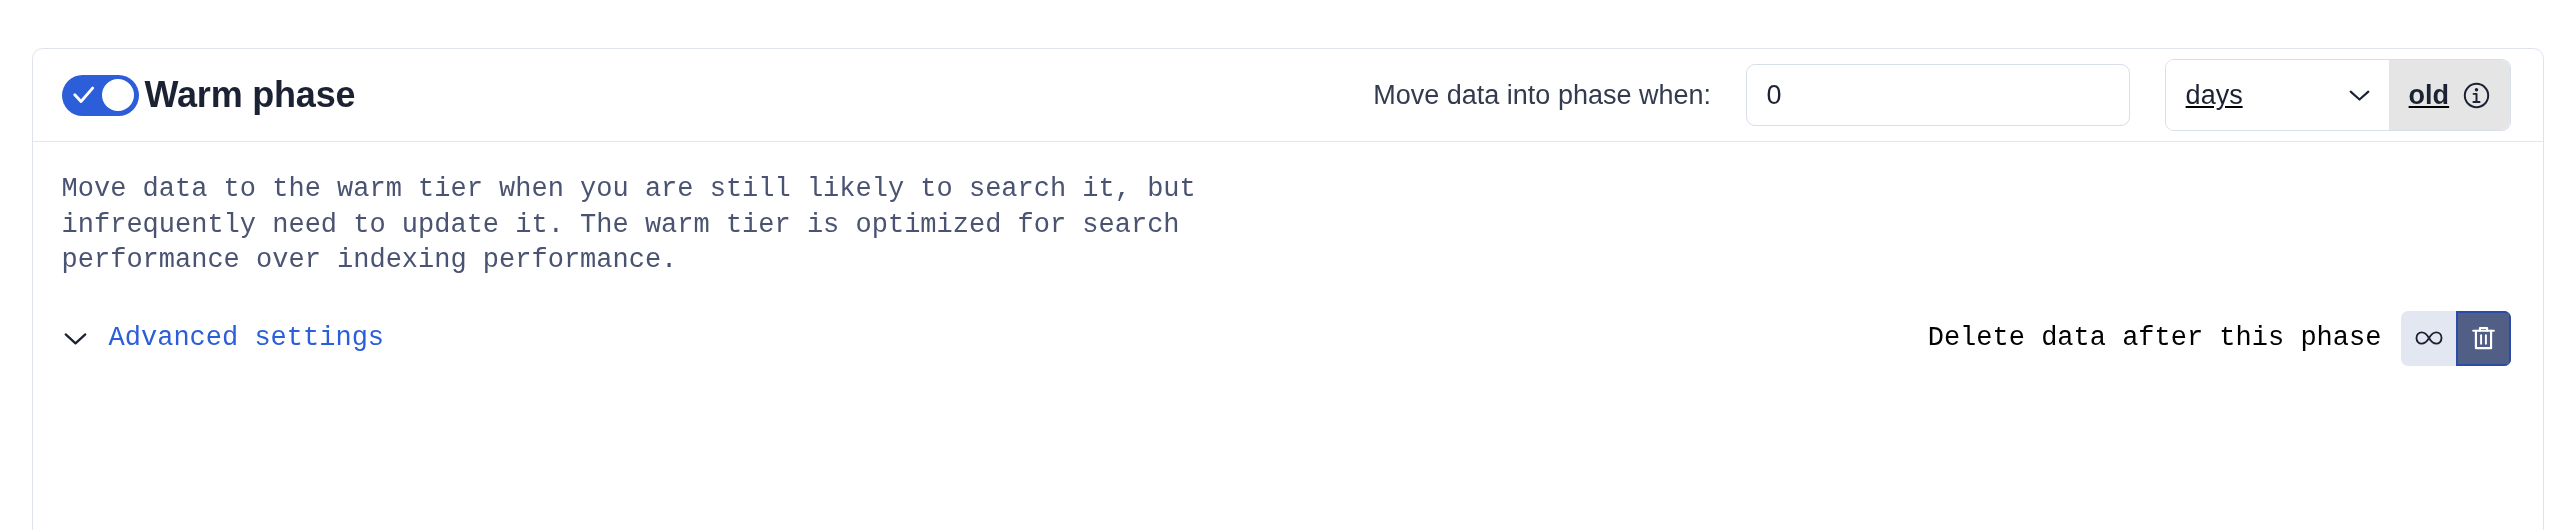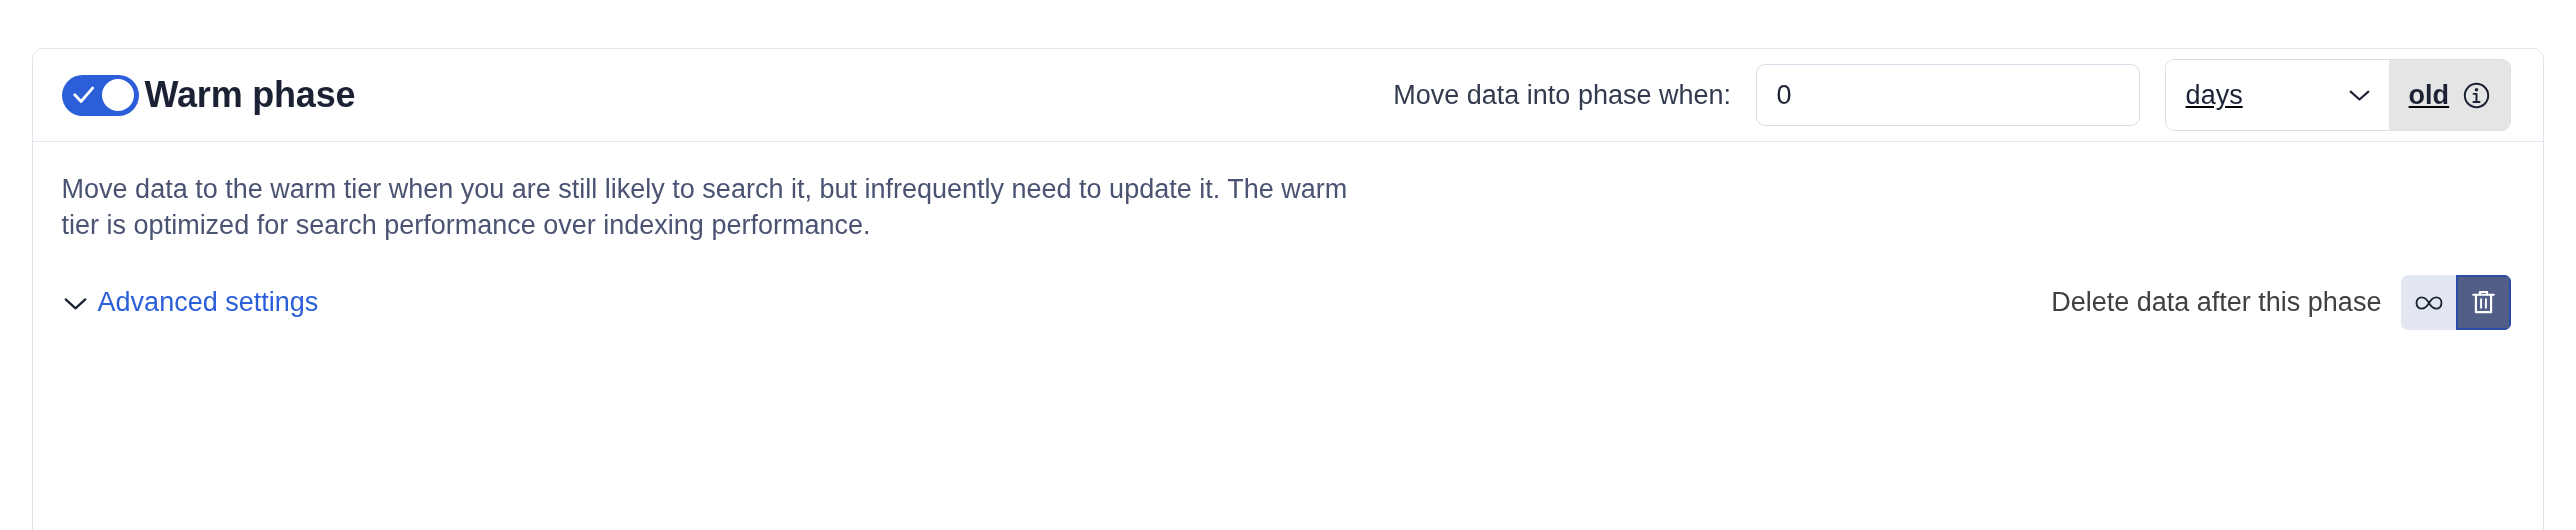--- a/index.html
+++ b/index.html
@@ -79,21 +79,21 @@
     font-weight: 700;
     color: #1b2233;
     letter-spacing: -0.2px;
     white-space: nowrap;
   }
 
   .header-right {
     margin-left: auto;
     display: flex;
     align-items: center;
-    gap: 25px;
+    gap: 35px;
   }
 
   .move-label {
     font-size: 27px;
     color: #333b4f;
     white-space: nowrap;
   }
 
   
   .num-field {
@@ -153,59 +153,60 @@
     color: #1b2233;
   }
   .info-icon { width: 27px; height: 27px; flex: none; cursor: pointer; }
   .info-icon svg { display: block; }
 
   
   .phase-body {
     position: relative;
     padding: 30px 32px 0 28.6px;
     box-sizing: border-box;
+    font-family: Liberation Mono, monospace;
   }
 
   .description {
     font-size: 27px;
     line-height: 1.32;
     color: #4a5372;
     max-width: 1294px;
     margin: 0;
   }
 
   .body-footer {
     display: flex;
     align-items: center;
     margin-top: 32px;
   }
 
   .adv-toggle {
     display: flex;
     align-items: center;
-    gap: 9px;
+    gap: 20px;
     cursor: pointer;
   }
   .adv-chev { width: 27px; height: 16px; flex: none; }
   .adv-chev svg { display: block; }
   .adv-label {
     font-size: 27px;
     color: #2a5fd9;
     white-space: nowrap;
   }
 
   .delete-area {
     margin-left: auto;
     display: flex;
     align-items: center;
     gap: 19.6px;
   }
   .delete-label {
     font-size: 27px;
-    color: #404040;
+    color: #000000;
     white-space: nowrap;
   }
 
   .btn-group {
     display: flex;
     align-items: stretch;
     height: 55px;
     border-radius: 7.1px;
     overflow: hidden;
   }

